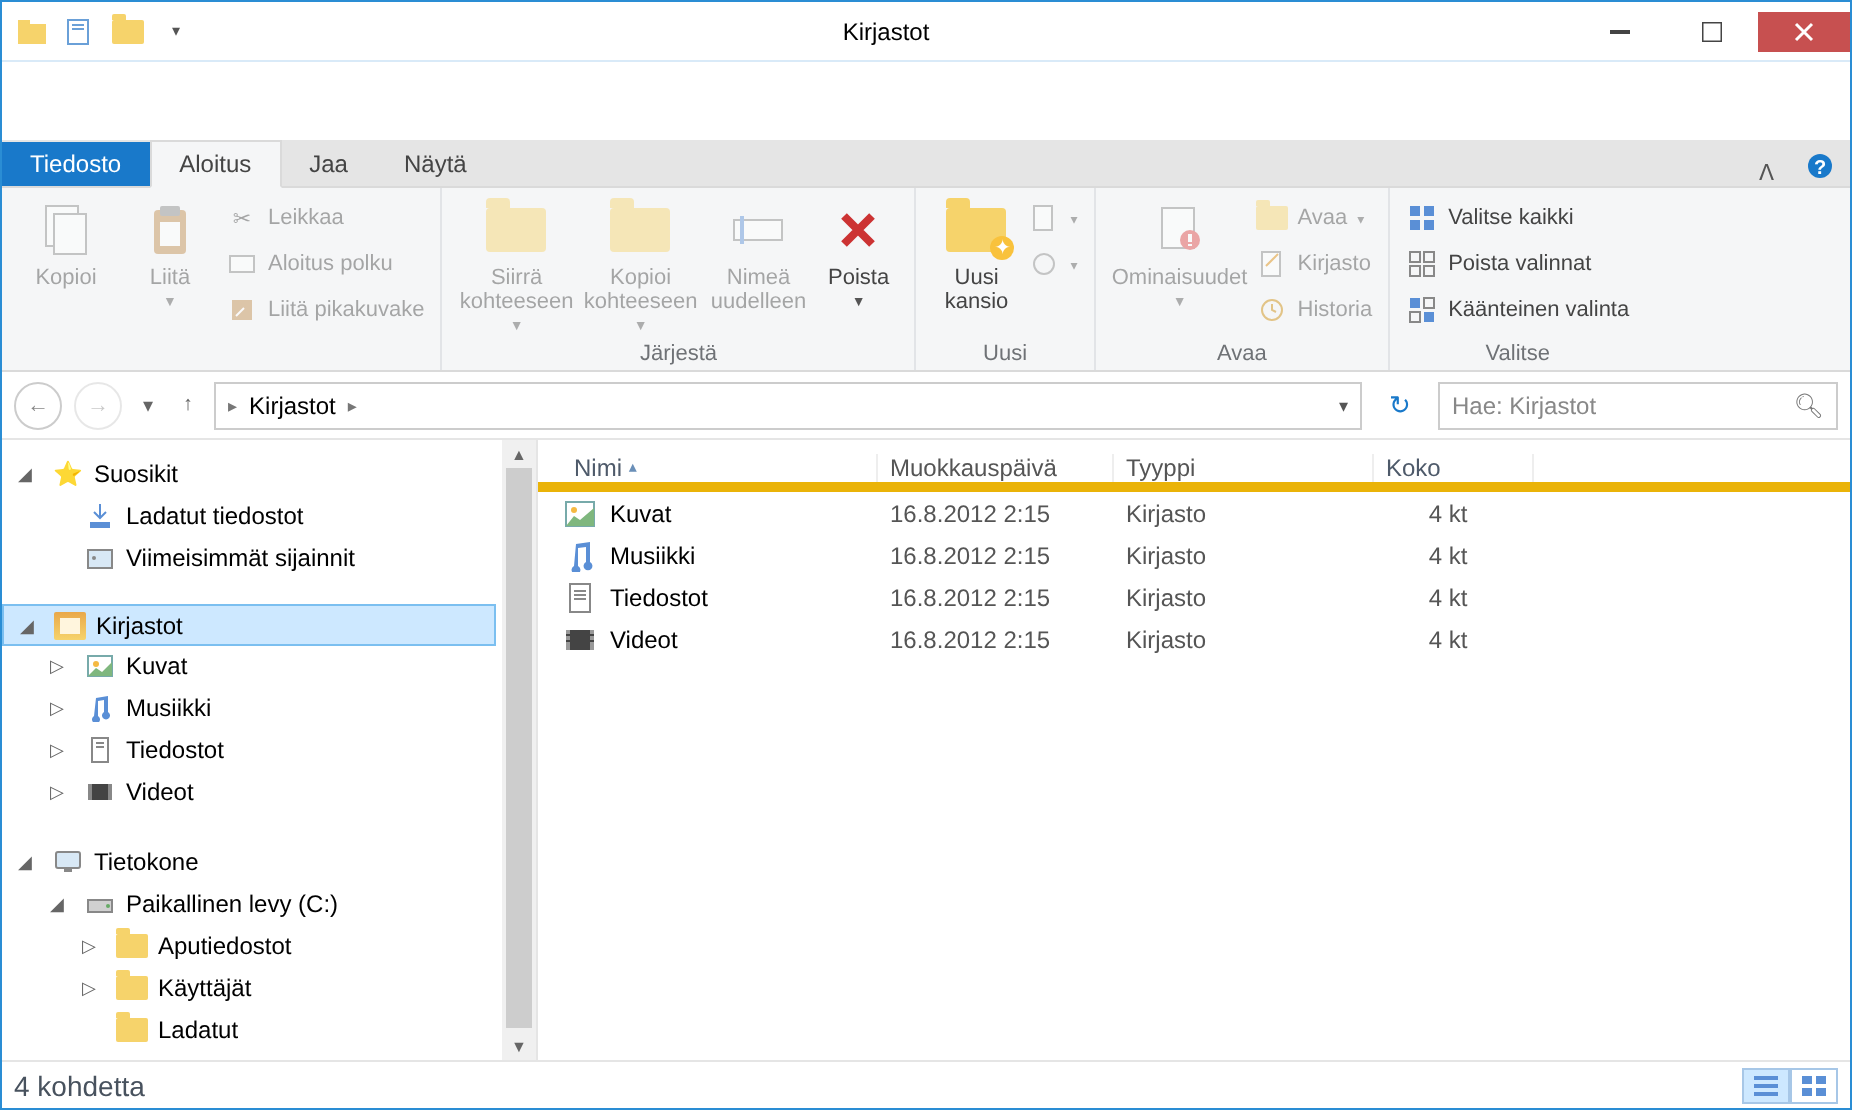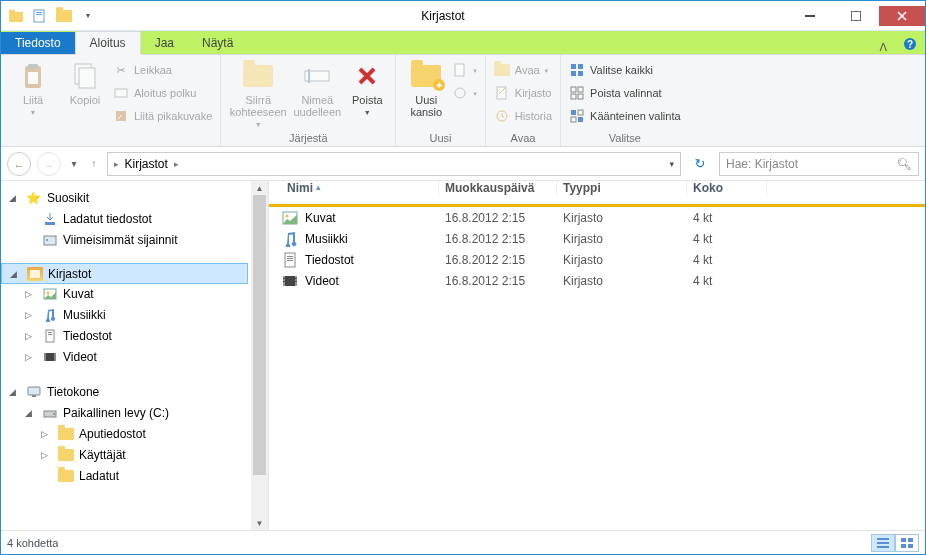--- a/index.html
+++ b/index.html
@@ -8,21 +8,21 @@
 
 .titlebar { height: 30px; background: #fff; border-bottom: 1px solid #d9eaf8; display: flex; align-items: center; }
 .titlebar .qat { display: flex; align-items: center; gap: 2px; padding-left: 4px; }
 .titlebar .qat-icon { width: 22px; height: 20px; display: flex; align-items: center; justify-content: center; }
 .titlebar .title { flex: 1; text-align: center; font-size: 12px; color: #000; }
 .titlebar .ctrls { display: flex; }
 .titlebar .ctrl { width: 46px; height: 20px; display: flex; align-items: center; justify-content: center; font-size: 12px; }
 .titlebar .close { background: #c75050; color: #fff; width: 46px; height: 20px; }
 
 
-.tabs { height: 24px; background: #bef264; display: flex; align-items: flex-end; border-bottom: 1px solid #dadada; }
+.tabs { height: 24px; background: #e5e5e5; display: flex; align-items: flex-end; border-bottom: 1px solid #dadada; margin-top: 39px; }
 .tab { padding: 4px 14px; font-size: 12px; color: #444; cursor: default; }
 .tab.file { background: #1979ca; color: #fff; }
 .tab.active { border: 1px solid #dadada; border-bottom: 1px solid #f5f6f7; position: relative; bottom: -1px; background: #f5f6f7; }
 .tabs .spacer { flex: 1; }
 .tabs .help { padding: 0 8px; color: #1979ca; font-size: 13px; }
 
 
 .ribbon { height: 92px; background: #f5f6f7; border-bottom: 1px solid #dadada; display: flex; }
 .group { border-right: 1px solid #e2e4e7; padding: 3px 6px 0 6px; display: flex; flex-direction: column; }
 .group-body { flex: 1; display: flex; align-items: flex-start; }
@@ -60,33 +60,33 @@
 .tnode { display: flex; align-items: center; height: 21px; padding-left: 8px; gap: 4px; }
 .tnode.sel { background: #cde8ff; border: 1px solid #7bbff0; margin: -1px 0; }
 .tnode .tw { width: 12px; color: #666; font-size: 9px; }
 .tnode .ic { width: 18px; height: 18px; display: flex; align-items: center; justify-content: center; }
 .tnode.d1 { padding-left: 24px; }
 .tnode.d2 { padding-left: 40px; }
 .tspace { height: 14px; }
 
 
 .listpane { flex: 1; display: flex; flex-direction: column; font-size: 12px; }
-.lhdr { height: 26px; display: flex; align-items: flex-start; color: #4e5a6a; padding-left: 12px; border-bottom: 3px solid #eab308; font-weight: bold; }
+.lhdr { height: 26px; display: flex; align-items: flex-end; color: #4e5a6a; padding-left: 12px; border-bottom: 5px solid #eab308; }
 .lhdr .col { padding: 0 6px; }
 .lhdr .sort { font-size: 8px; color: #6a8fb8; position: relative; top: -2px; }
 .lrow { height: 21px; display: flex; align-items: center; padding-left: 12px; }
 .lrow .ic { width: 18px; height: 18px; display: flex; align-items: center; justify-content: center; margin-right: 6px; }
 .c-name { width: 140px; }
 .c-date { width: 118px; color: #555; }
 .c-type { width: 130px; color: #555; }
-.c-size { width: 80px; color: #555; text-align: left; padding-right: 18px; }
+.c-size { width: 80px; color: #555; text-align: center; padding-right: 18px; }
 .lhdr .c-size-h { width: 80px; }
 
 
-.status { height: 24px; border-top: 1px solid #e5e5e5; display: flex; align-items: center; font-size: 11px; color: #48525e; padding: 0 6px; }
+.status { height: 24px; border-top: 1px solid #e5e5e5; display: flex; align-items: center; font-size: 14px; color: #48525e; padding: 0 6px; }
 .status .views { margin-left: auto; display: flex; gap: 0; }
 .status .vbtn { width: 24px; height: 18px; border: 1px solid #a7c7e7; display: flex; align-items: center; justify-content: center; font-size: 10px; }
 .status .vbtn.active { background: #cde8ff; }
 
 
 .i-folder { width: 16px; height: 12px; background: #f6d36b; border-radius: 1px; position: relative; }
 .i-folder::before { content: ""; position: absolute; top: -3px; left: 0; width: 7px; height: 3px; background: #f6d36b; border-radius: 1px 1px 0 0; }
 .i-folder-big { width: 30px; height: 22px; background: #f6d36b; border-radius: 2px; position: relative; }
 .i-folder-big::before { content: ""; position: absolute; top: -5px; left: 0; width: 12px; height: 5px; background: #f6d36b; border-radius: 2px 2px 0 0; }
 .i-lib { width: 16px; height: 14px; background: linear-gradient(#e9a84a,#f6d36b); border-radius: 1px; position: relative; }
@@ -150,37 +150,37 @@
   </div>
 </div>
 
 <div class="ribbon">
 
   <div class="group">
     <div class="group-body">
       <div class="big-btn disabled">
         <span class="ic">
             <svg width="28" height="28">
+              <rect x="4" y="2" width="16" height="20" fill="#fff" stroke="#888"></rect>
+              <rect x="8" y="6" width="16" height="20" fill="#fff" stroke="#888"></rect>
+            </svg>
+          </span>
+        <span>Kopioi</span>
+      </div>
+      <div class="big-btn disabled">
+        <span class="ic">
+            <svg width="28" height="28">
               <rect x="6" y="4" width="16" height="22" rx="2" fill="#c08a4a"></rect>
               <rect x="9" y="2" width="10" height="5" rx="1" fill="#888"></rect>
               <rect x="9" y="10" width="10" height="12" fill="#fff"></rect>
             </svg>
           </span>
         <span>Liitä</span>
         <span class="chev">▼</span>
       </div>
-      <div class="big-btn disabled">
-        <span class="ic">
-            <svg width="28" height="28">
-              <rect x="4" y="2" width="16" height="20" fill="#fff" stroke="#888"></rect>
-              <rect x="8" y="6" width="16" height="20" fill="#fff" stroke="#888"></rect>
-            </svg>
-          </span>
-        <span>Kopioi</span>
-      </div>
       <div class="small-list">
         <div class="small-item disabled">
           <span class="ic">✂</span>
           <span>Leikkaa</span>
         </div>
         <div class="small-item disabled">
           <span class="ic">
               <svg width="14" height="14">
                 <rect x="1" y="3" width="12" height="8" fill="#fff" stroke="#888"></rect>
               </svg>
@@ -202,20 +202,27 @@
 
   <div class="group">
     <div class="group-body">
       <div class="big-btn disabled" style="width:62px">
         <span class="ic">
             <span class="i-folder-big"></span>
           </span>
         <span>Siirrä kohteeseen</span>
         <span class="chev">▼</span>
       </div>
+      <div class="big-btn disabled" style="width:62px">
+        <span class="ic">
+            <span class="i-folder-big"></span>
+          </span>
+        <span>Kopioi kohteeseen</span>
+        <span class="chev">▼</span>
+      </div>
       <div class="big-btn disabled" style="width:56px">
         <span class="ic">
             <svg width="28" height="22">
               <rect x="2" y="6" width="24" height="10" fill="#fff" stroke="#888"></rect>
               <rect x="5" y="4" width="2" height="14" fill="#5a8fd6"></rect>
             </svg>
           </span>
         <span>Nimeä uudelleen</span>
       </div>
       <div class="big-btn" style="width:44px">
@@ -258,20 +265,32 @@
             </span>
           <span class="chev">▾</span>
         </div>
       </div>
     </div>
     <div class="group-label">Uusi</div>
   </div>
 
   <div class="group">
     <div class="group-body">
+      <div class="big-btn disabled" style="width:72px">
+        <span class="ic">
+            <svg width="26" height="26">
+              <rect x="4" y="2" width="16" height="20" fill="#fff" stroke="#888"></rect>
+              <circle cx="18" cy="18" r="5" fill="#d44"></circle>
+              <rect x="17" y="15" width="2" height="4" fill="#fff"></rect>
+              <rect x="17" y="20" width="2" height="1" fill="#fff"></rect>
+            </svg>
+          </span>
+        <span>Ominaisuudet</span>
+        <span class="chev">▼</span>
+      </div>
       <div class="small-list">
         <div class="small-item disabled">
           <span class="ic">
               <span class="i-folder"></span>
             </span>
           <span>Avaa</span>
           <span class="chev">▾</span>
         </div>
         <div class="small-item disabled">
           <span class="ic">

